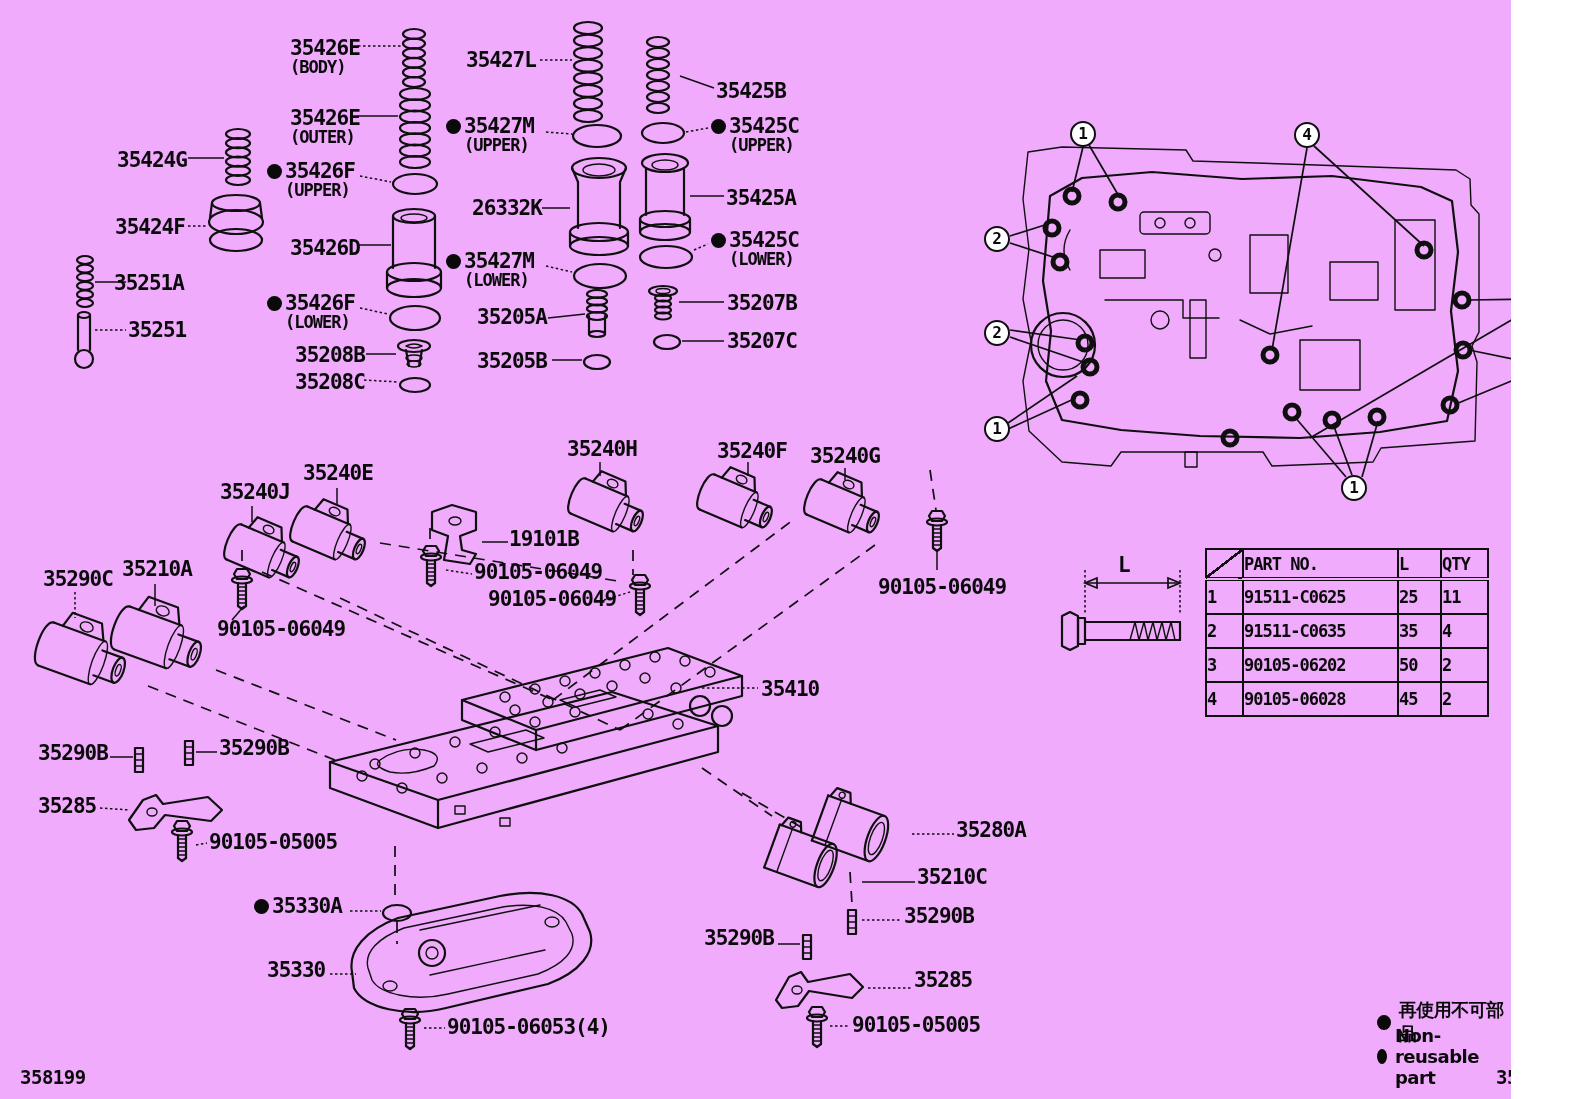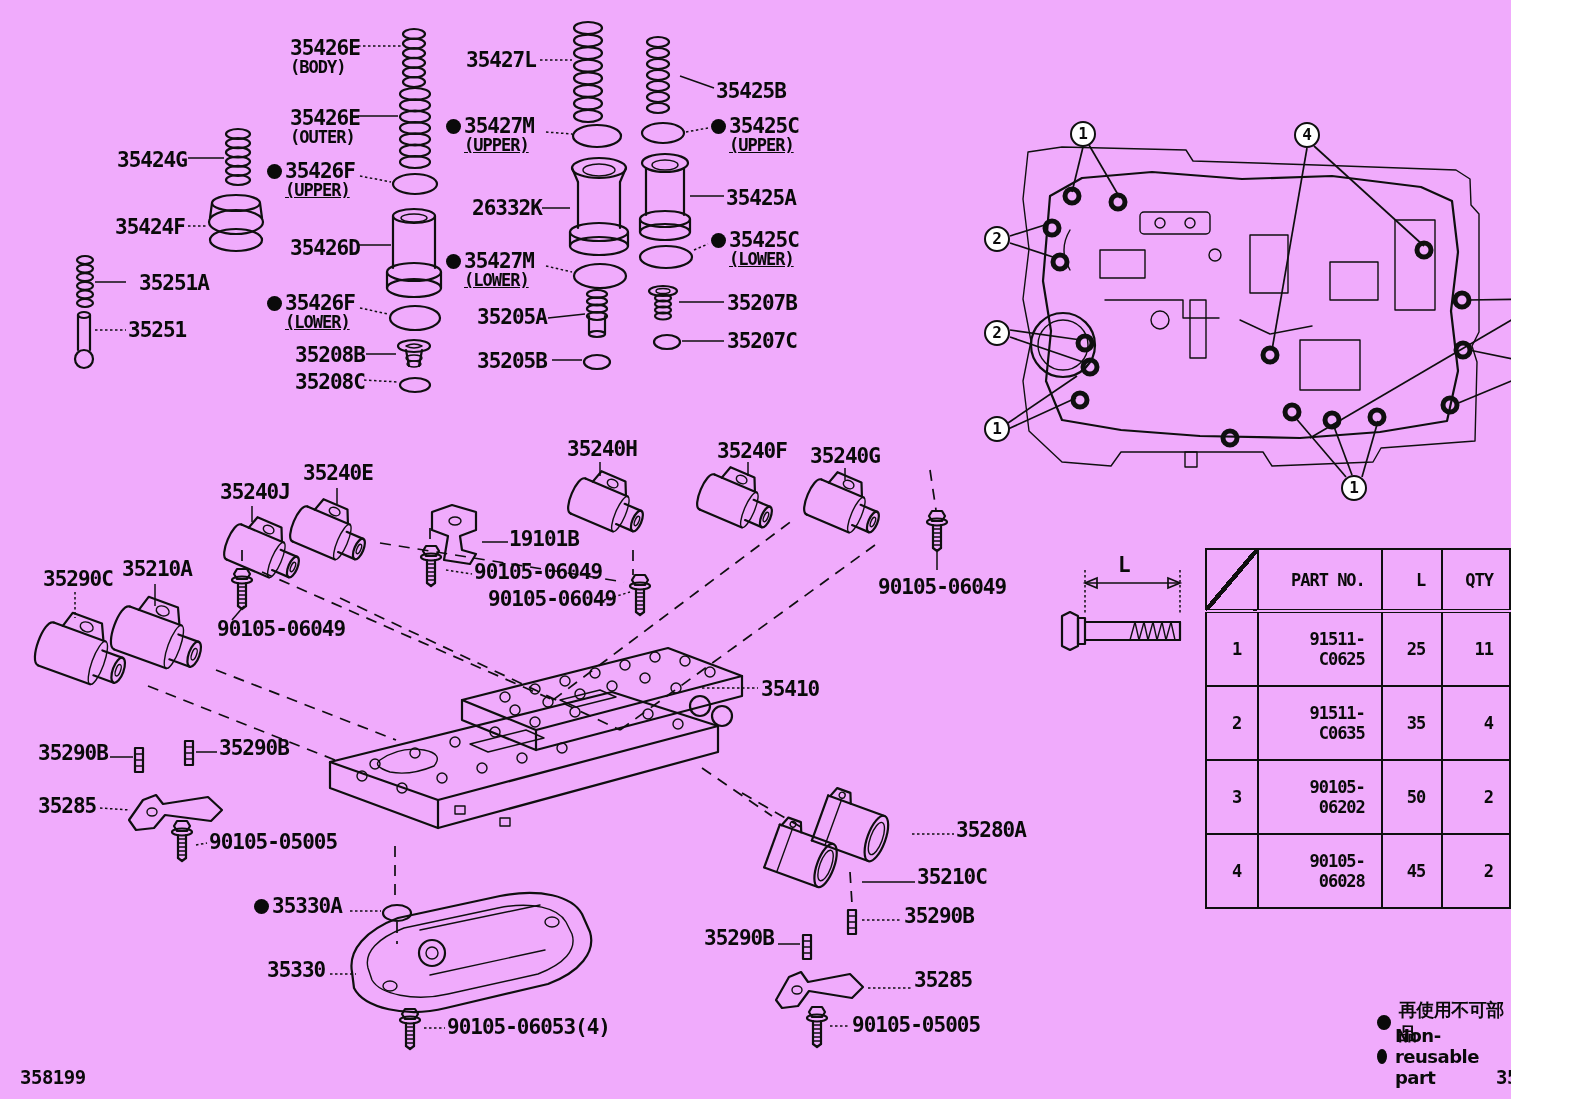--- a/index.html
+++ b/index.html
@@ -10,31 +10,31 @@
   .p{fill:none;stroke:#0f0f0f;stroke-width:2.2;stroke-linecap:round;stroke-linejoin:round;}
   .d{fill:none;stroke:#0f0f0f;stroke-width:1.4;stroke-linecap:round;stroke-linejoin:round;}
   .hole{fill:none;stroke:#0f0f0f;stroke-width:5;}
   .ld{fill:none;stroke:#0f0f0f;stroke-width:1.5;}
   .lt{fill:none;stroke:#0f0f0f;stroke-width:1.5;stroke-dasharray:2.5 2.5;}
   .cl{fill:none;stroke:#0f0f0f;stroke-width:1.7;}
   .dz{fill:none;stroke:#0f0f0f;stroke-width:1.7;stroke-dasharray:11 8;}
   .lbl{position:absolute;font-weight:bold;font-size:21px;letter-spacing:-1px;
        line-height:1.05;white-space:nowrap;}
   .lbl .sub{font-size:17px;letter-spacing:-1px;}
-  .ind{margin-left:18px;text-decoration:underline;}
+  .ind{margin-left:18px;}
   .dot{display:inline-block;width:15px;height:15px;border-radius:50%;background:#0a0a0a;
        margin-right:3px;vertical-align:-1px;}
   .callout{position:absolute;width:26px;height:26px;border:2.2px solid #0f0f0f;border-radius:50%;
        background:#fff;box-sizing:border-box;text-align:center;font-weight:bold;font-size:16px;
        line-height:21px;}
   #section-title{position:absolute;left:1003px;top:47px;font-size:23px;font-weight:bold;
        letter-spacing:-0.5px;border-bottom:2.5px solid #0f0f0f;padding-bottom:5px;}
   #bolt-table{position:absolute;left:1205px;top:548px;border-collapse:collapse;
        font-weight:bold;font-size:17px;letter-spacing:-1px;}
-  #bolt-table td,#bolt-table th{border:2px solid #0f0f0f;text-align:right;padding:16px;}
+  #bolt-table td,#bolt-table th{border:2px solid #0f0f0f;text-align:left;padding:0;}
   #bolt-table th{height:27px;border-bottom:4px double #0f0f0f;font-size:17px;}
   #bolt-table td{height:32px;}
   .c-ref{width:35px;}.c-part{width:153px;}.c-l{width:41px;}.c-qty{width:45px;}
   .diag{background:linear-gradient(to bottom right,transparent 47%,#0f0f0f 47%,#0f0f0f 53%,transparent 53%);}
   .legend-row{position:absolute;display:flex;align-items:center;gap:8px;font-weight:bold;}
   .legend-row .txt{font-size:18px;letter-spacing:-0.5px;font-family:"DejaVu Sans",sans-serif;font-weight:bold;}
   .corner{position:absolute;font-size:19px;font-weight:bold;letter-spacing:-0.5px;}
   #dim-l{position:absolute;left:1118px;top:553px;font-size:21px;font-weight:bold;}
 </style>
 </head>
@@ -458,21 +458,21 @@
 <div class="lbl" style="left:446px;top:115px"><span class="dot"></span><span>35427M</span><div class="sub ind">(UPPER)</div></div>
 <div class="lbl" style="left:711px;top:115px"><span class="dot"></span><span>35425C</span><div class="sub ind">(UPPER)</div></div>
 <div class="lbl" style="left:117px;top:149px"><span>35424G</span></div>
 <div class="lbl" style="left:267px;top:160px"><span class="dot"></span><span>35426F</span><div class="sub ind">(UPPER)</div></div>
 <div class="lbl" style="left:472px;top:197px"><span>26332K</span></div>
 <div class="lbl" style="left:726px;top:187px"><span>35425A</span></div>
 <div class="lbl" style="left:115px;top:216px"><span>35424F</span></div>
 <div class="lbl" style="left:290px;top:237px"><span>35426D</span></div>
 <div class="lbl" style="left:711px;top:229px"><span class="dot"></span><span>35425C</span><div class="sub ind">(LOWER)</div></div>
 <div class="lbl" style="left:446px;top:250px"><span class="dot"></span><span>35427M</span><div class="sub ind">(LOWER)</div></div>
-<div class="lbl" style="left:139px;top:272px"><span>35251A</span></div>
+<div class="lbl" style="left:114px;top:272px"><span>35251A</span></div>
 <div class="lbl" style="left:267px;top:292px"><span class="dot"></span><span>35426F</span><div class="sub ind">(LOWER)</div></div>
 <div class="lbl" style="left:477px;top:306px"><span>35205A</span></div>
 <div class="lbl" style="left:727px;top:292px"><span>35207B</span></div>
 <div class="lbl" style="left:128px;top:319px"><span>35251</span></div>
 <div class="lbl" style="left:727px;top:330px"><span>35207C</span></div>
 <div class="lbl" style="left:295px;top:344px"><span>35208B</span></div>
 <div class="lbl" style="left:477px;top:350px"><span>35205B</span></div>
 <div class="lbl" style="left:295px;top:371px"><span>35208C</span></div>
 <div class="lbl" style="left:303px;top:462px"><span>35240E</span></div>
 <div class="lbl" style="left:220px;top:481px"><span>35240J</span></div>

